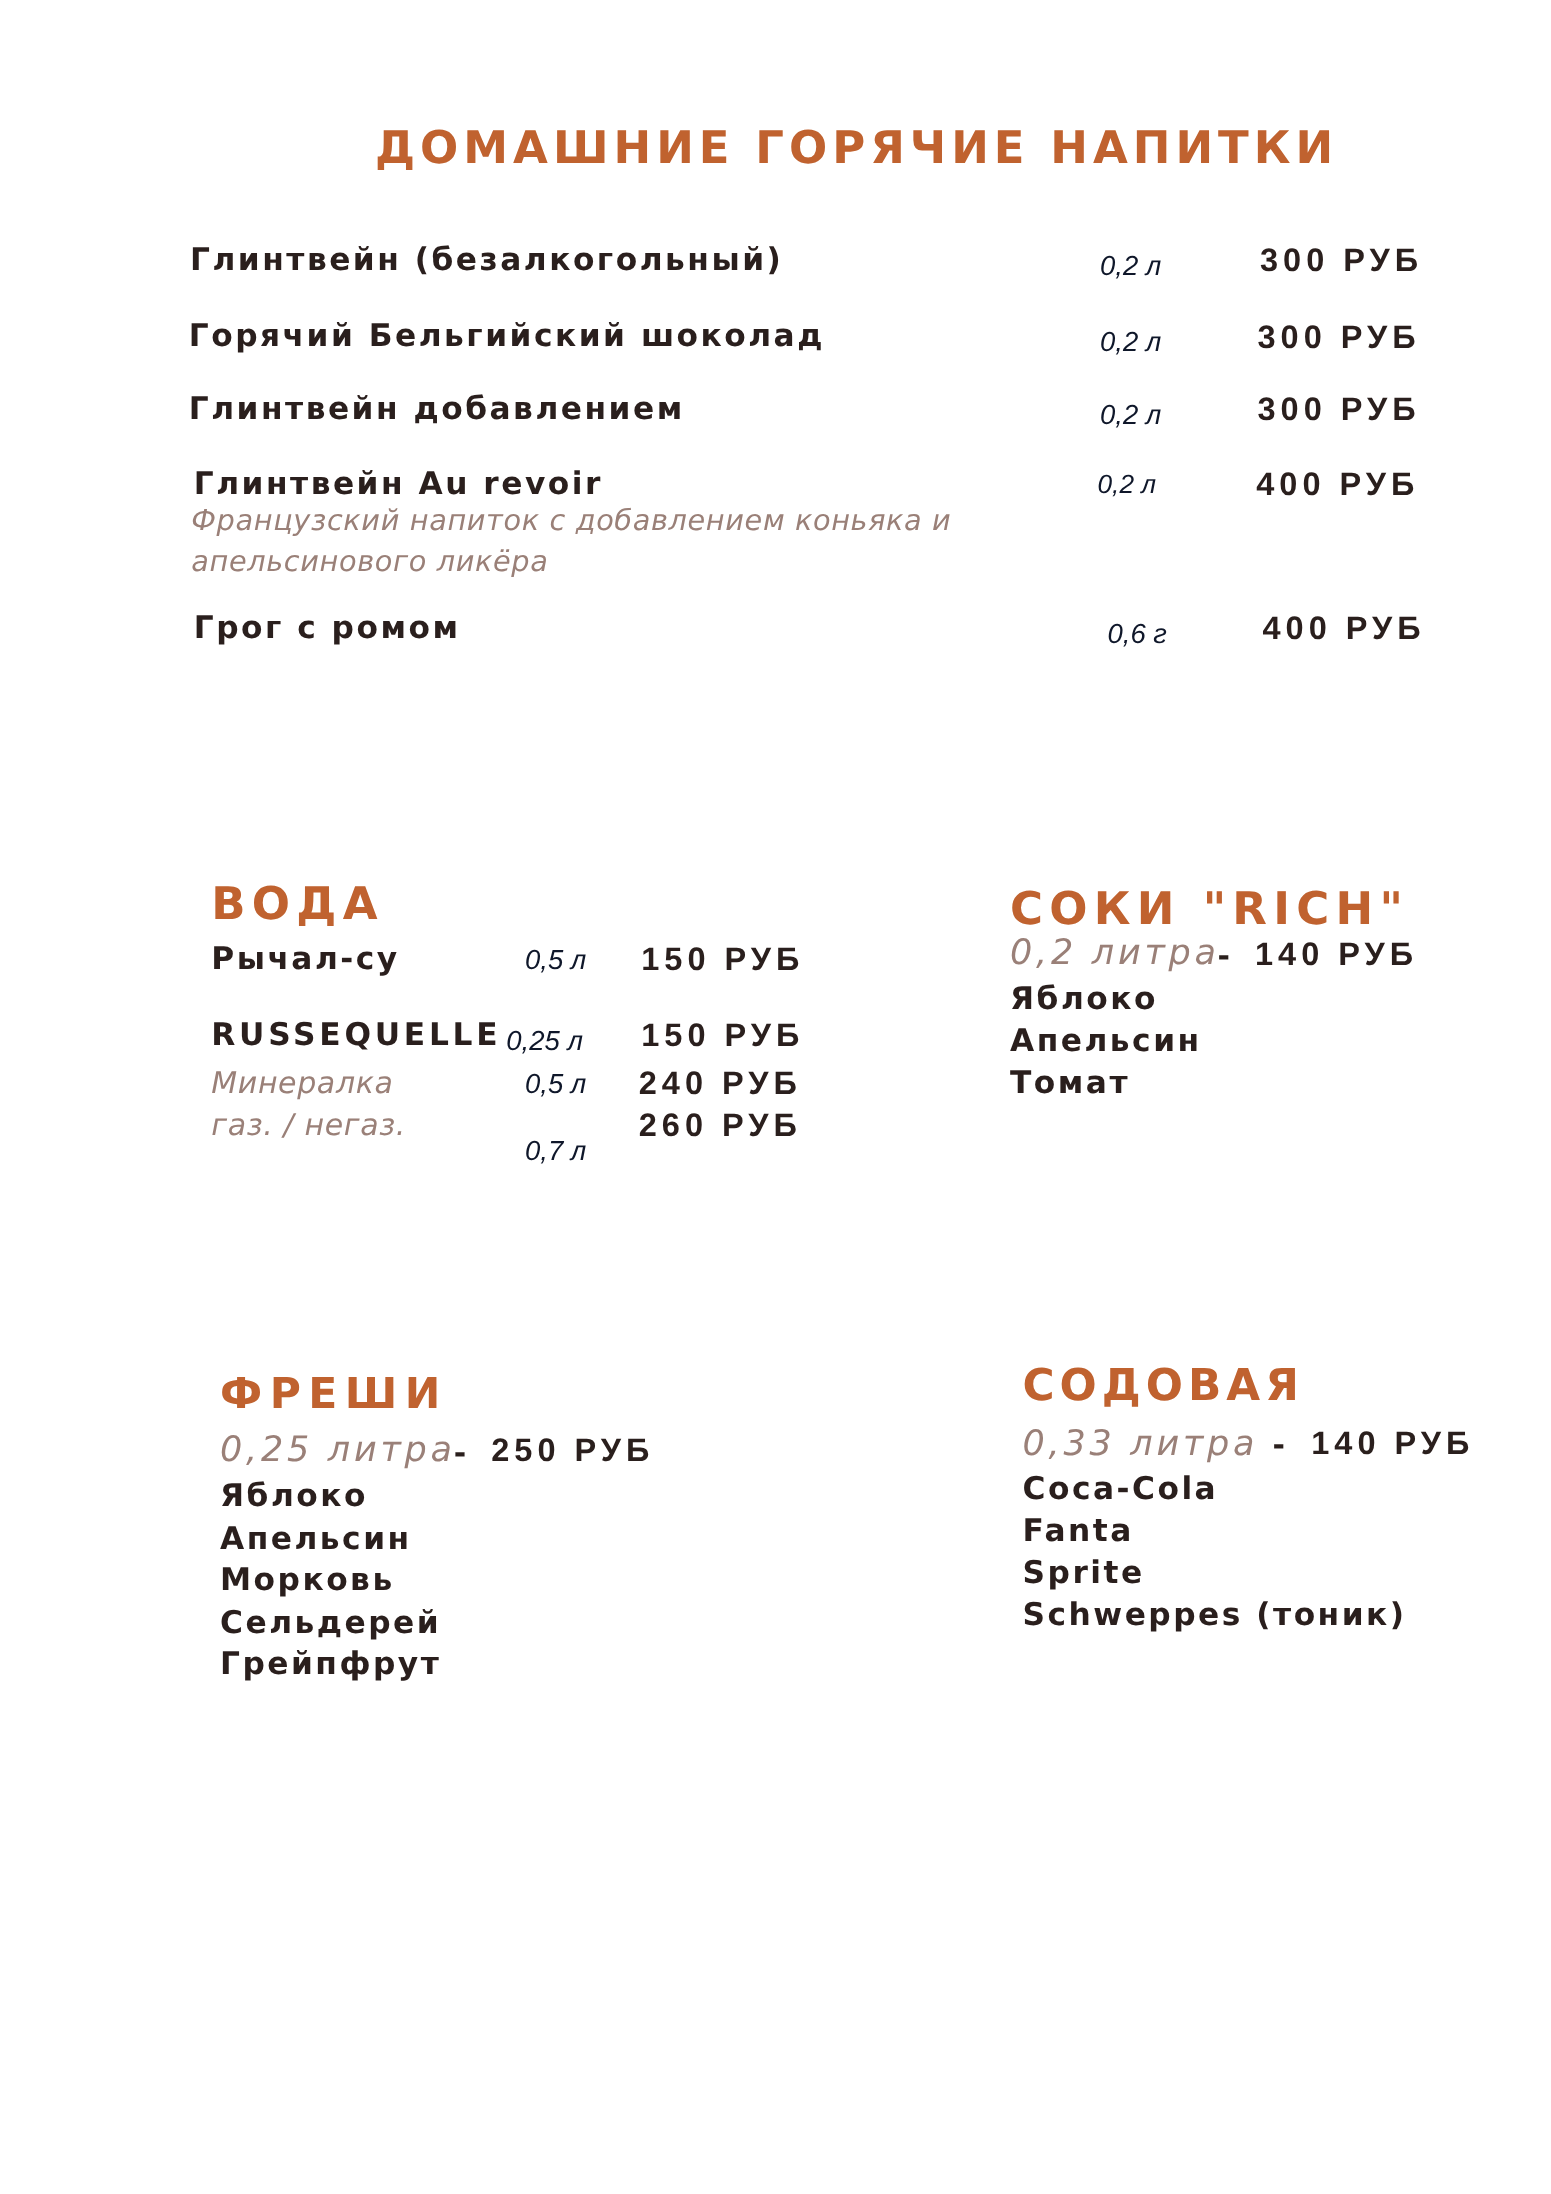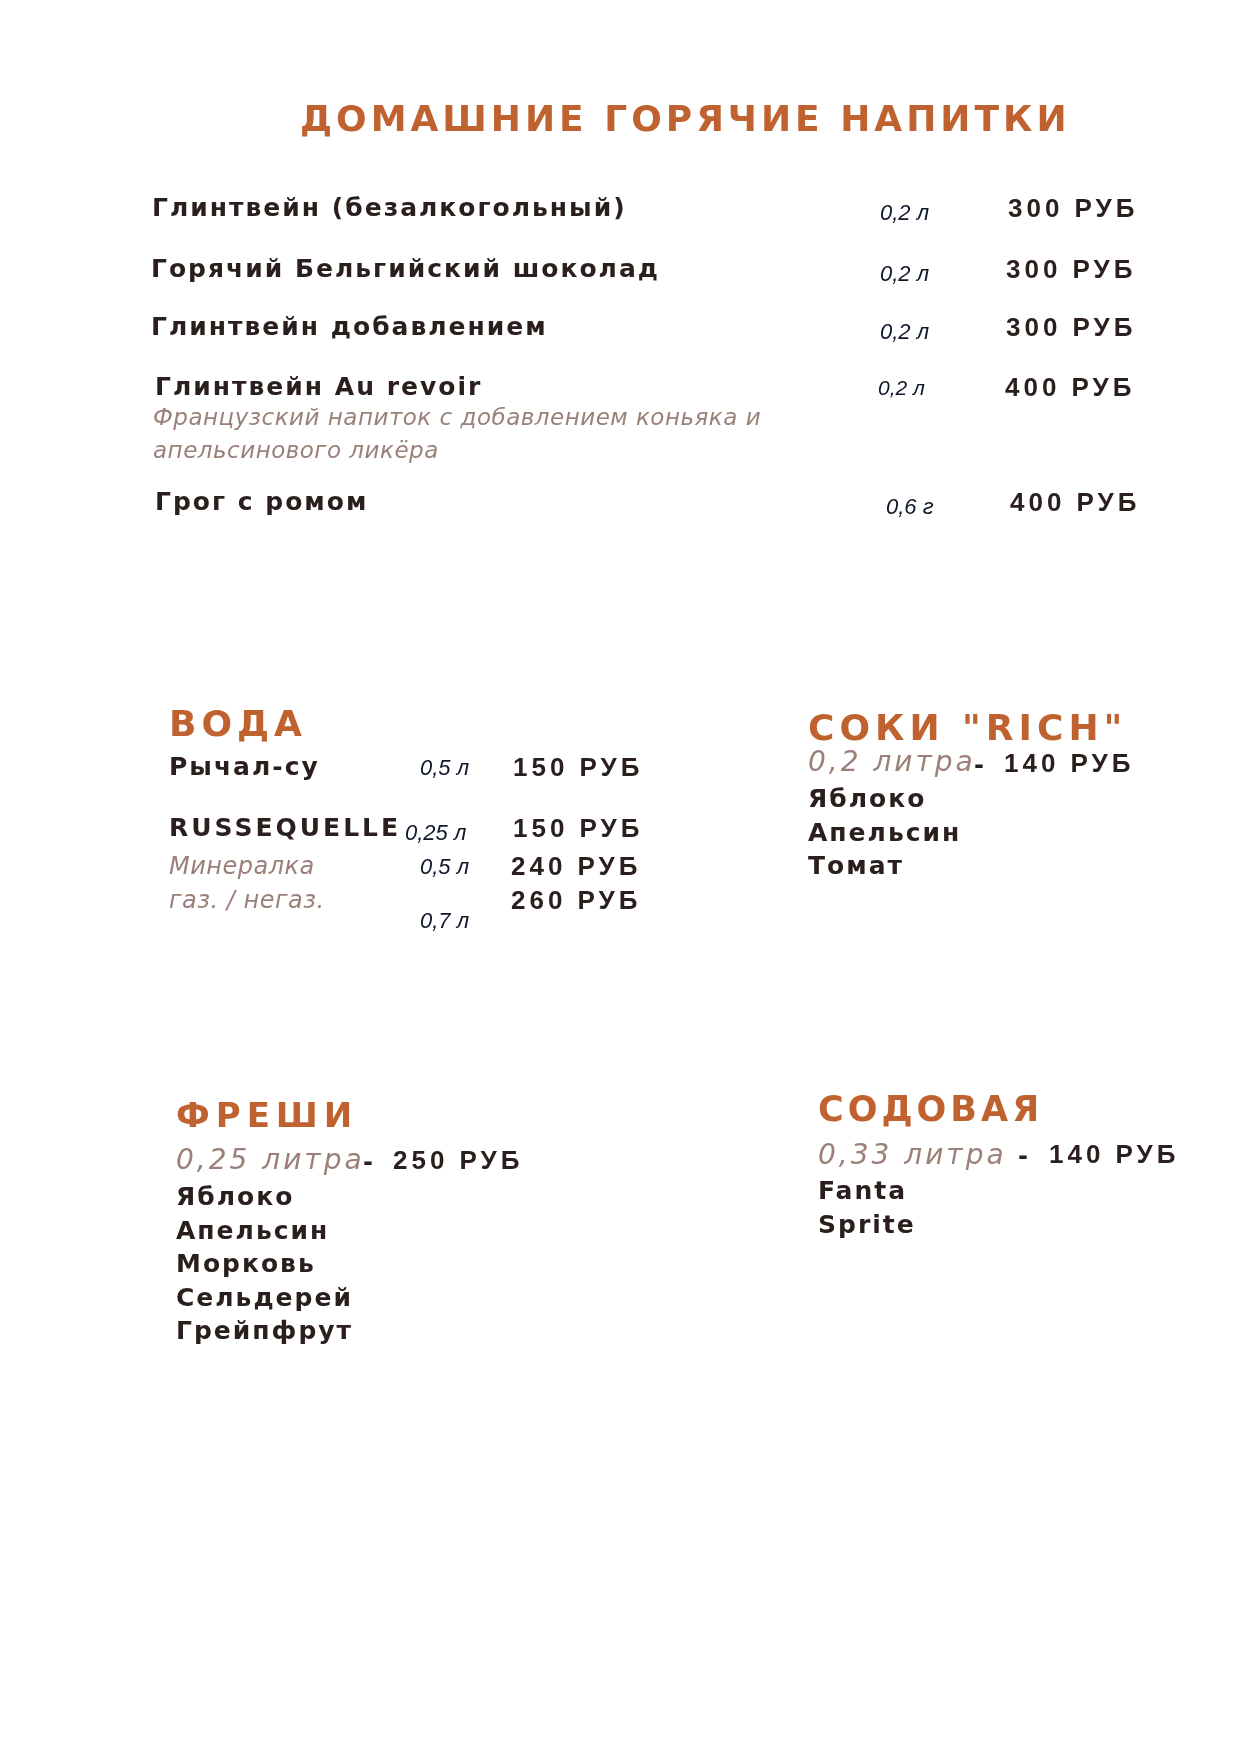--- a/index.html
+++ b/index.html
@@ -107,16 +107,18 @@
     <div class="list-item">Грейпфрут</div>
   </div>
 </div>
 
 <div>
   <div class="abs title" style="left:818px; top:1089px; font-size:35px; letter-spacing:4px;">СОДОВАЯ</div>
   <div class="abs sub" style="left:818px; top:1138px;">0,33 литра</div>
   <div class="abs dash" style="left:1018px; top:1142px;">-</div>
   <div class="abs price" style="left:1049px; top:1139px;">140 РУБ</div>
   <div class="abs" style="left:818px; top:1174px;">
+    <div class="list-item">Coca-Cola</div>
     <div class="list-item">Fanta</div>
     <div class="list-item">Sprite</div>
+    <div class="list-item">Schweppes (тоник)</div>
   </div>
 </div>
 
 </body></html>

